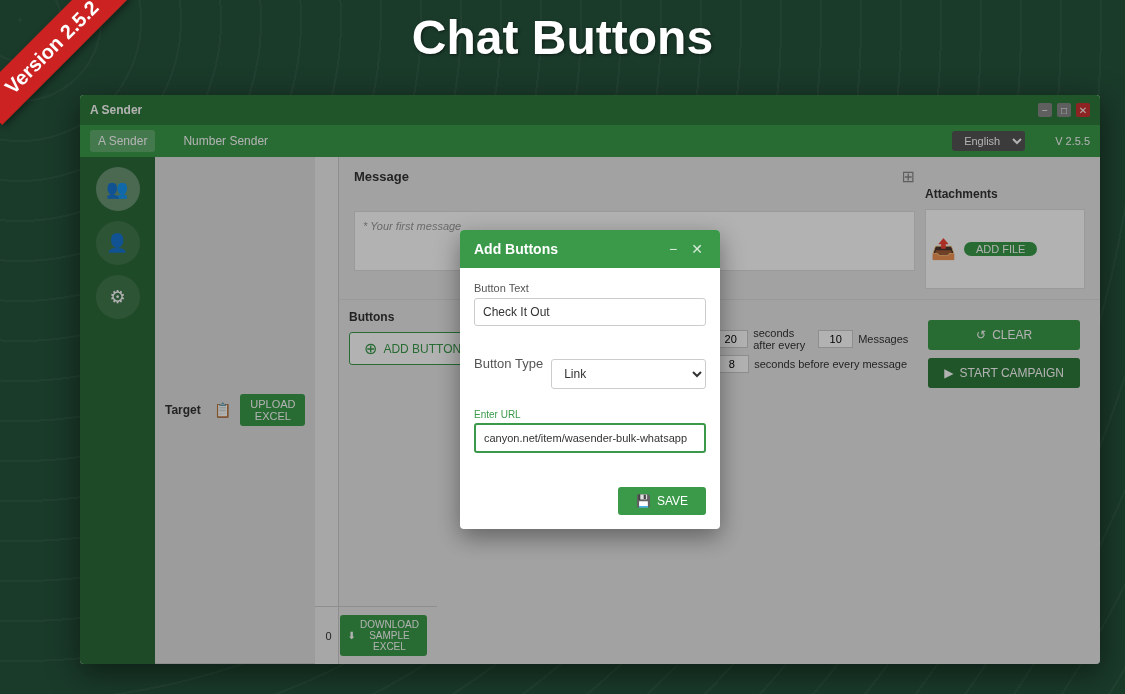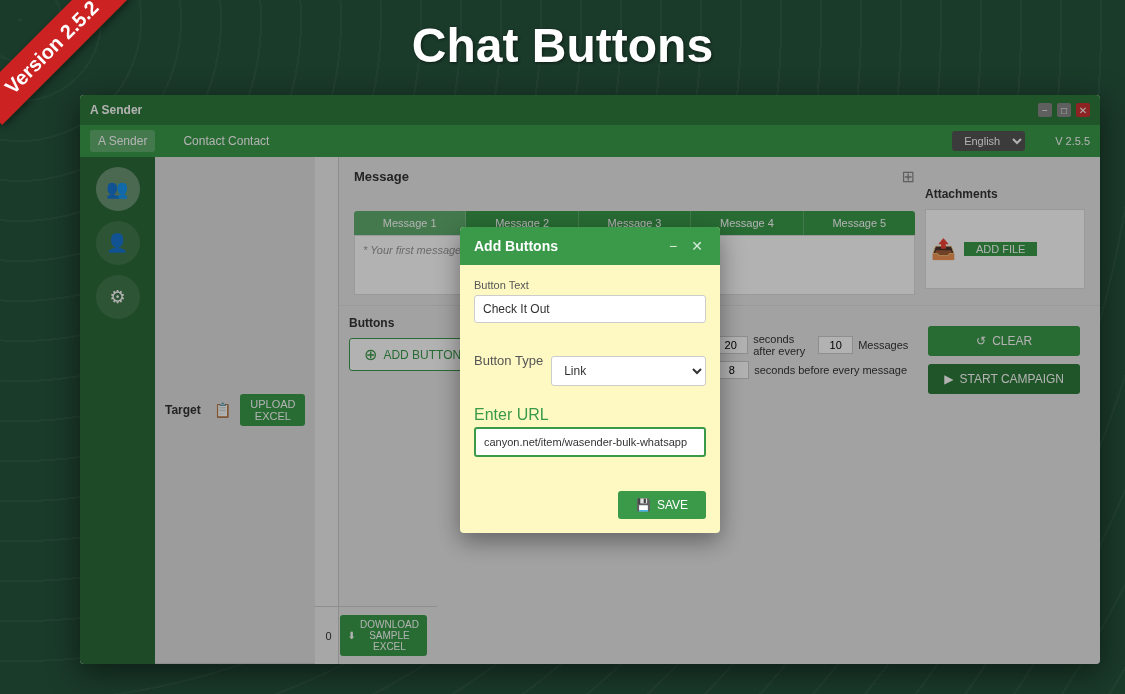--- a/index.html
+++ b/index.html
@@ -44,21 +44,21 @@
       padding: 8px 0;
       transform: rotate(-45deg);
       transform-origin: center center;
       box-shadow: 0 3px 6px rgba(0,0,0,0.4);
       white-space: nowrap;
     }
 
     
     .page-title {
       position: absolute;
-      top: 18px;
+      top: 10px;
       left: 0;
       right: 0;
       text-align: center;
       color: white;
       font-size: 48px;
       font-weight: bold;
       z-index: 1;
       text-shadow: 1px 1px 3px rgba(0,0,0,0.5);
     }
 
@@ -314,21 +314,21 @@
       color: #3a9a4a;
       font-size: 20px;
       cursor: pointer;
     }
     .add-file-btn {
       background: #3a9a4a;
       color: white;
       border: none;
       padding: 1px 12px;
       font-size: 11px;
-      border-radius: 0;
+      border-radius: 10px;
       cursor: pointer;
       margin-left: 8px;
     }
     .buttons-title {
       font-size: 12px;
       font-weight: bold;
       color: #333;
       margin-bottom: 8px;
     }
     .add-button-btn {
@@ -411,21 +411,21 @@
       position: absolute;
       inset: 0;
       background: rgba(0,0,0,0.3);
       display: flex;
       align-items: center;
       justify-content: center;
       z-index: 100;
     }
 
     .modal {
-      background: #fef9c3;
+      background: #ffffff;
       border-radius: 4px;
       width: 260px;
       box-shadow: 0 8px 24px rgba(0,0,0,0.4);
       overflow: hidden;
     }
 
     .modal-header {
       background: #3a9a4a;
       padding: 10px 14px;
       display: flex;
@@ -493,21 +493,21 @@
       color: #333;
       background: white;
       cursor: pointer;
       margin-top: 21px;
     }
 
     .url-group {
       margin-bottom: 12px;
     }
     .url-label {
-      font-size: 16px;
+      font-size: 10px;
       color: #3a9a4a;
       margin-bottom: 3px;
       display: block;
       margin-top: 20px;
     }
     .url-input {
       width: 100%;
       padding: 7px 8px;
       border: 2px solid #3a9a4a;
       border-radius: 3px;
@@ -564,21 +564,21 @@
     <span style="color:white;font-size:12px;font-weight:bold;">A Sender</span>
     <div class="titlebar-buttons">
       <div class="titlebar-btn minimize">−</div>
       <div class="titlebar-btn maximize">□</div>
       <div class="titlebar-btn close">✕</div>
     </div>
   </div>
 
   <div class="menubar">
     <div class="menu-item active">A Sender</div>
-    <div class="menu-item">Contact Contact</div>
+    <div class="menu-item">Number Sender</div>
     <select class="lang-select">
       <option>English</option>
     </select>
     <span class="version-tag">V 2.5.5</span>
   </div>
 
   <div class="app-body">
 
     <div class="sidebar">
       <div class="sidebar-icon active">👥</div>
@@ -618,27 +618,20 @@
     </div>
 
     <div class="center-content">
 
       <div style="display:flex;padding:10px 15px 5px;gap:10px;">
 
         <div style="flex:1;">
           <div class="section-header">
             <span class="section-title">Message</span>
             <span class="section-icon">⊞</span>
-          </div>
-          <div class="message-tabs">
-            <div class="msg-tab active">Message 1</div>
-            <div class="msg-tab">Message 2</div>
-            <div class="msg-tab">Message 3</div>
-            <div class="msg-tab">Message 4</div>
-            <div class="msg-tab">Message 5</div>
           </div>
           <div class="message-body">
             <span>* Your first message</span>
           </div>
         </div>
 
         <div style="width:160px;">
           <div style="margin-bottom:8px;margin-top:20px;"></div>
           <div class="attach-title">Attachments</div>
           <div class="attach-area">

